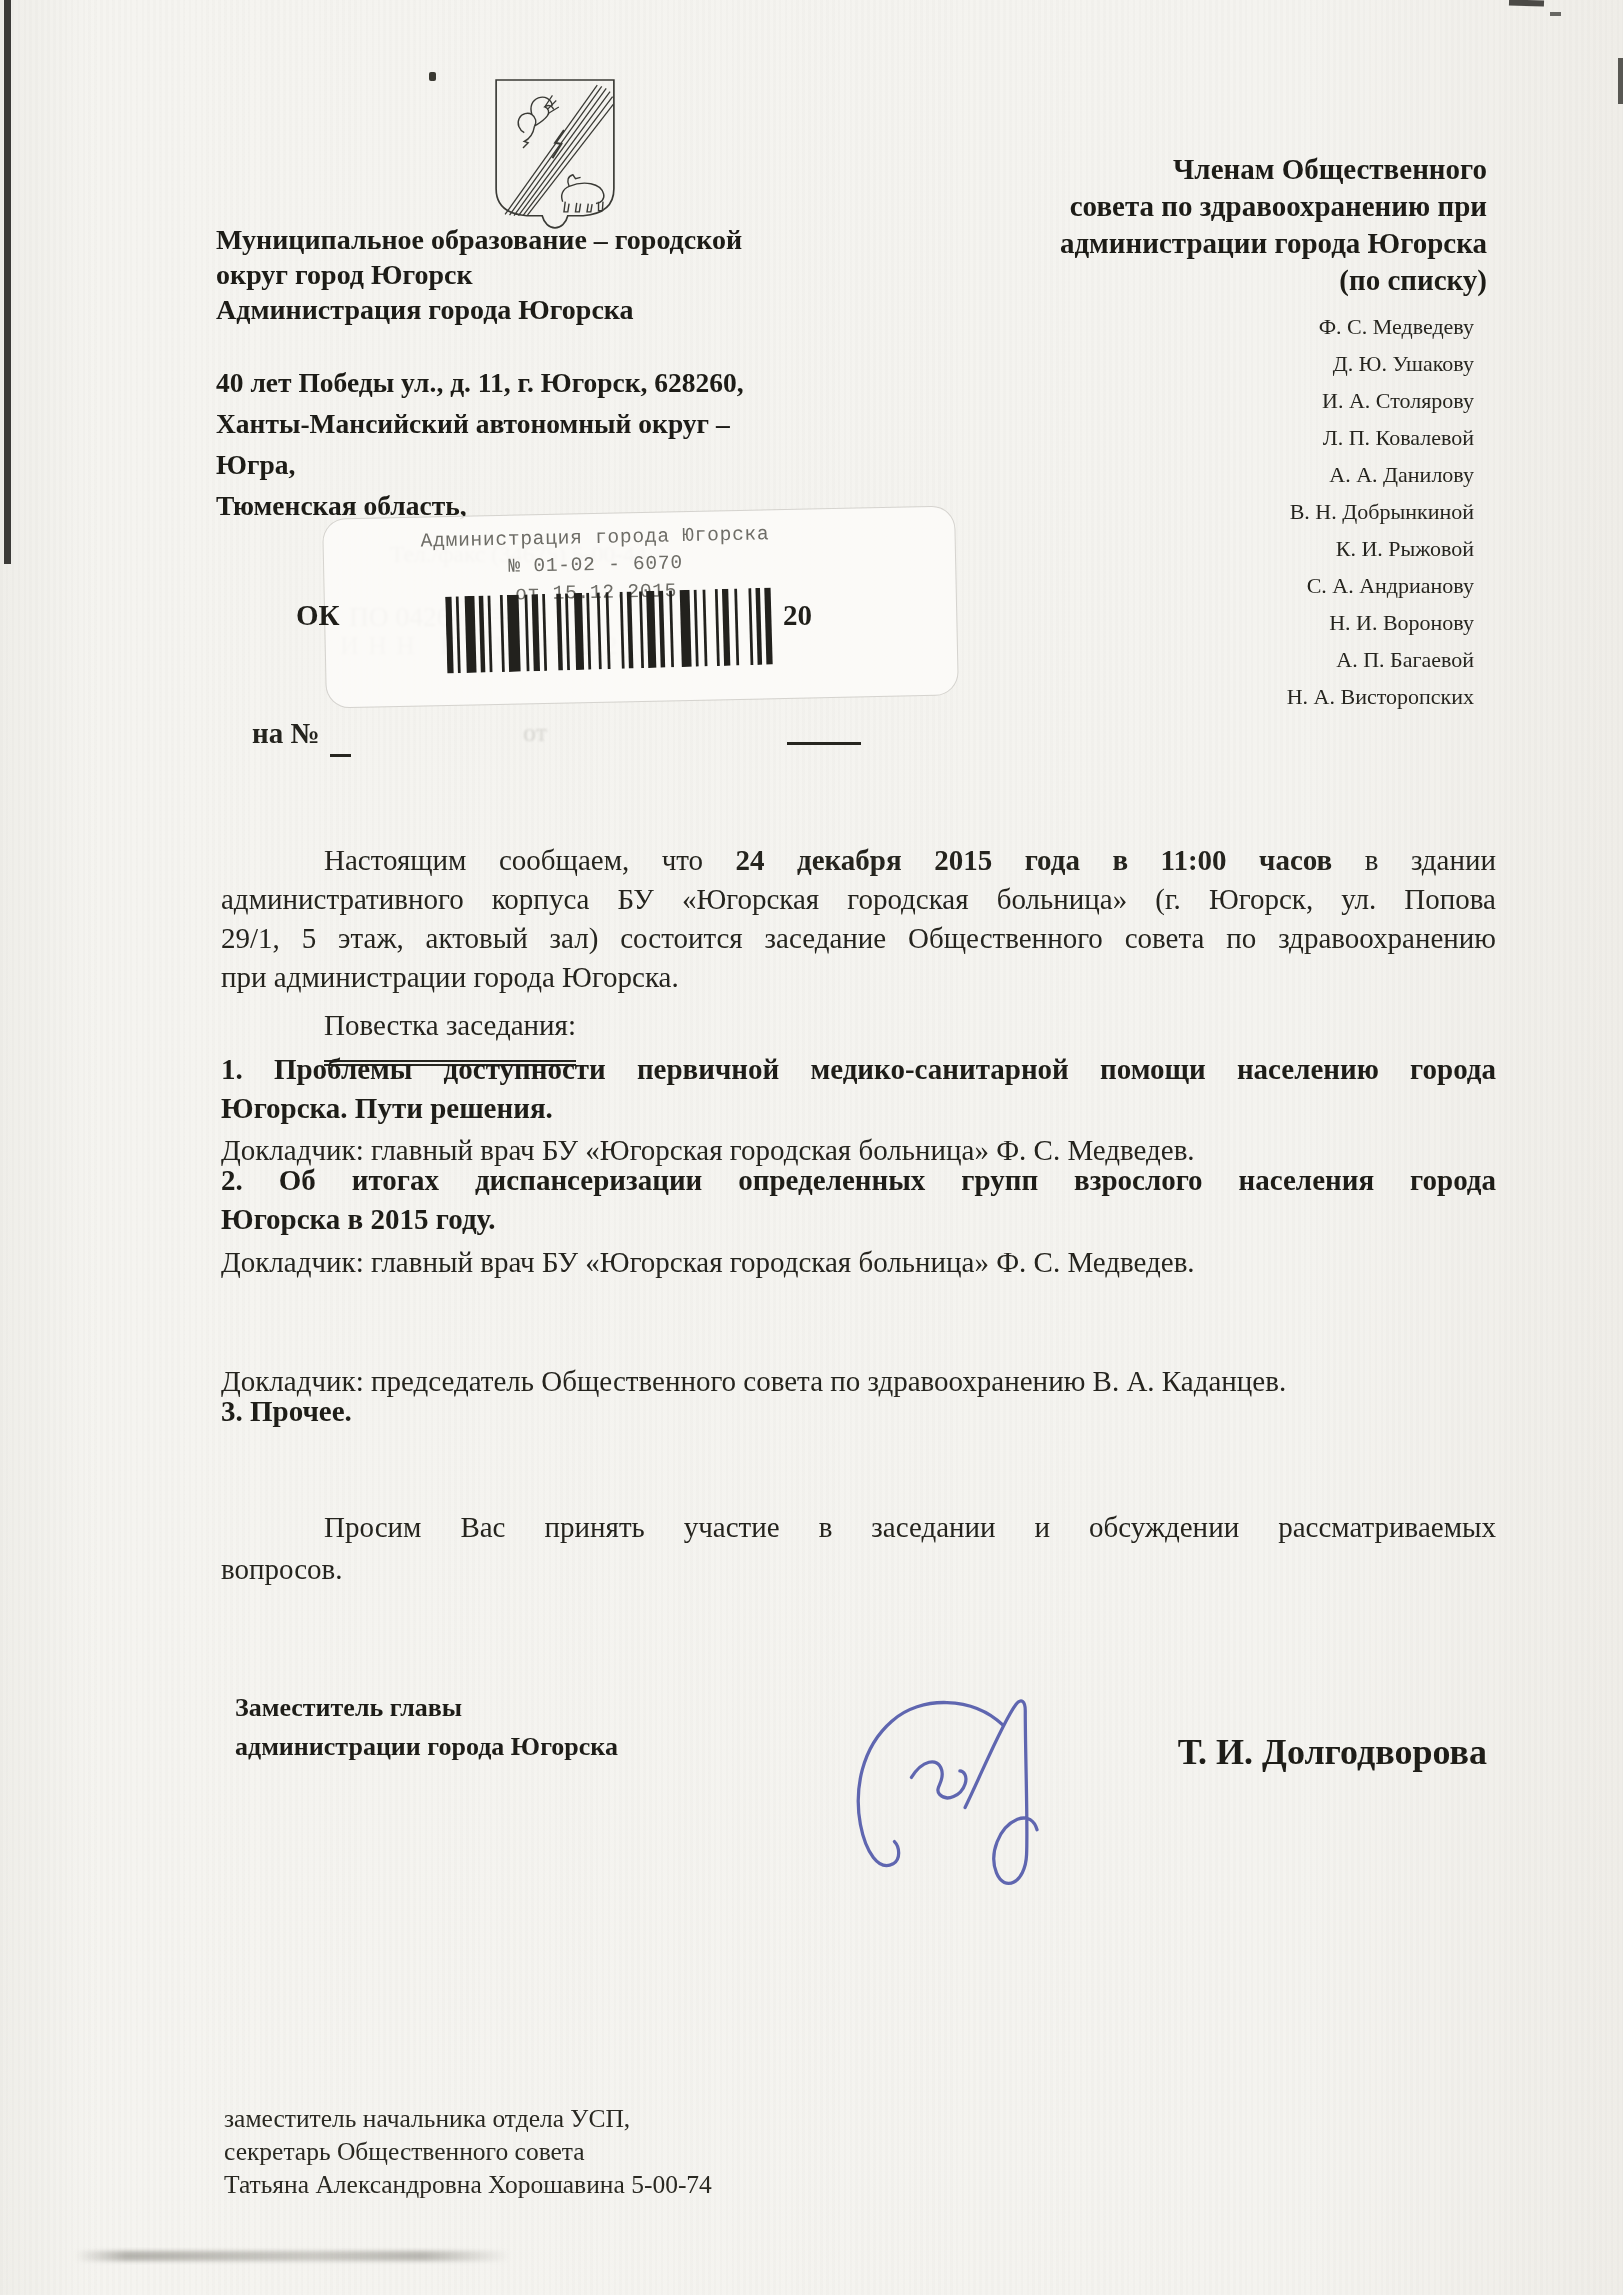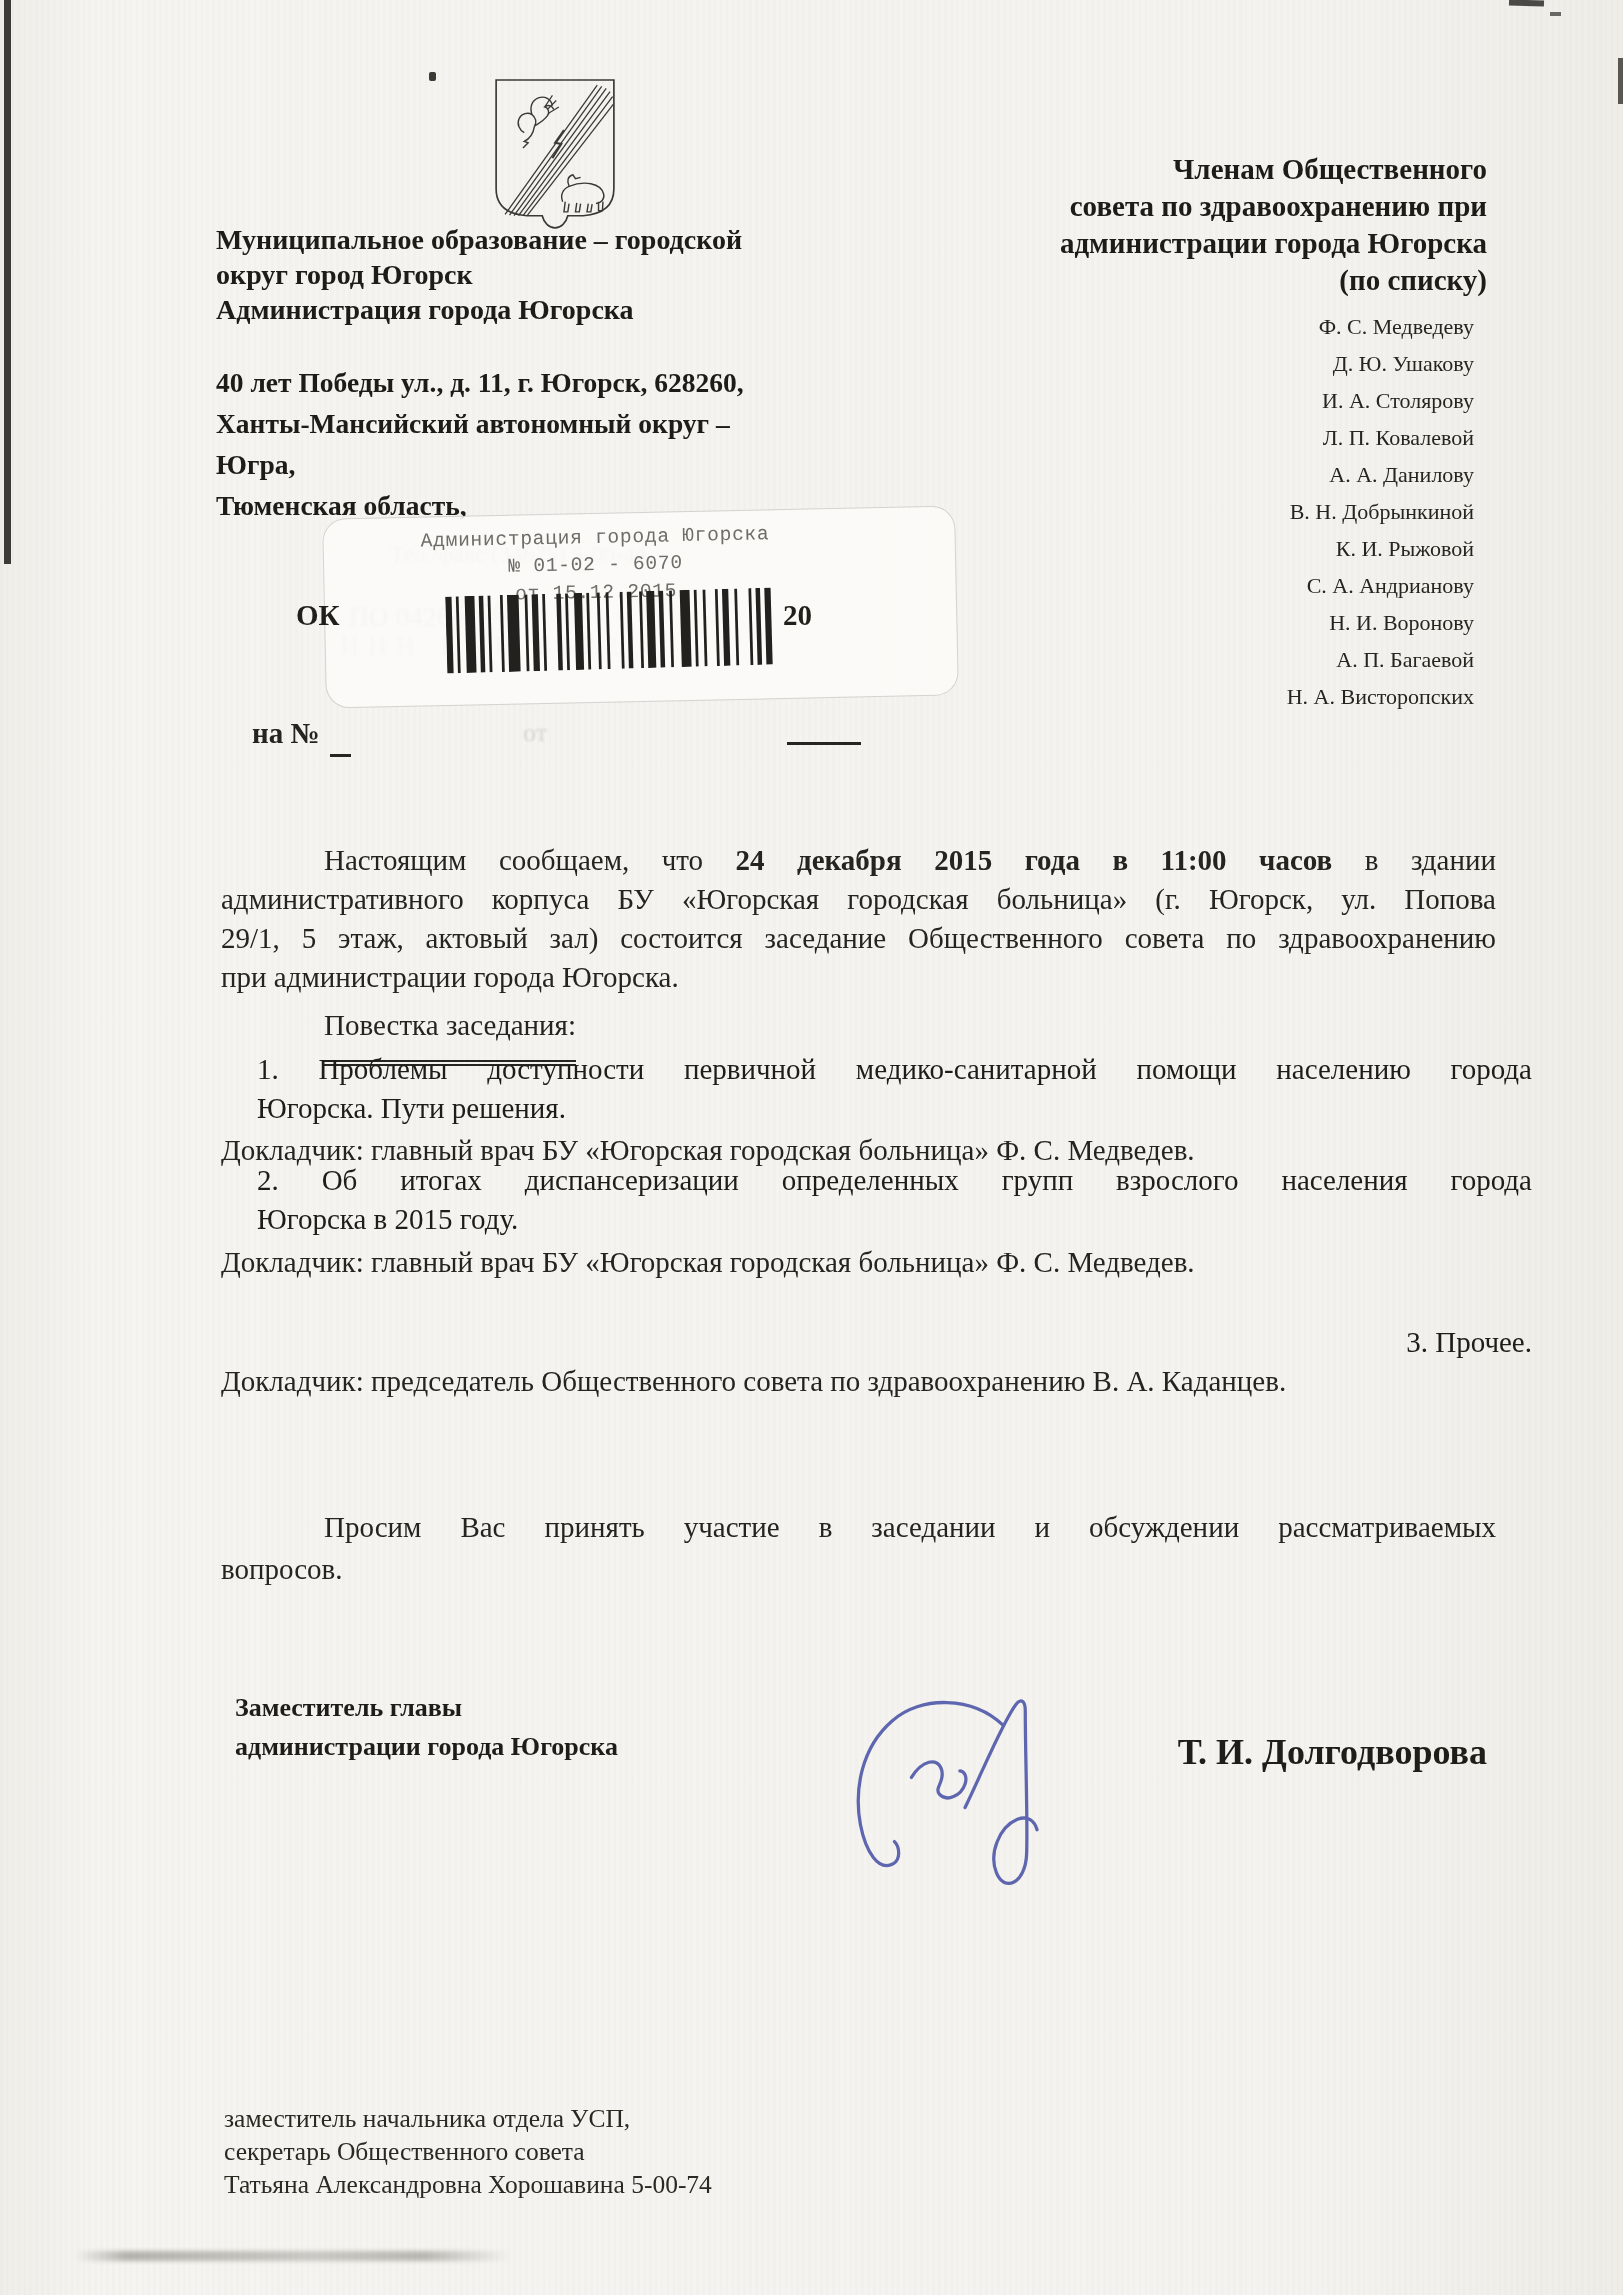--- a/index.html
+++ b/index.html
@@ -7,21 +7,21 @@
     position:relative;
     width:1623px;height:2295px;
     background:
       repeating-linear-gradient(90deg, rgba(90,88,80,0.018) 0 2.6px, rgba(0,0,0,0) 2.6px 5.9px),
       linear-gradient(90deg,#efeee9 0,#f5f4f0 6%,#f4f3ef 80%,#efede8 100%);
     overflow:hidden;
     font-family:"Liberation Serif","DejaVu Serif",serif;
     color:#23221d;
   }
   .abs{position:absolute;}
-  .b{font-weight:normal;margin-left:36px;}
+  .b{font-weight:bold;}
   .center{}
   .rightal{text-align:right;}
   .jline{text-align:justify;text-align-last:justify;}
   
   .org-block{left:216px;top:222px;width:684px;font-size:28px;line-height:35px;font-weight:bold;color:#1d1c17;}
   .addr-block{left:216px;top:362px;width:684px;font-size:27.5px;line-height:41px;font-weight:bold;color:#1d1c17;}
   
   .addr-head{right:136px;top:151px;width:641px;font-size:29px;line-height:37px;font-weight:bold;color:#1d1c17;}
   .names{right:149px;top:308px;width:641px;font-size:22px;line-height:37px;color:#26251f;}
   
@@ -217,21 +217,21 @@
     <div>Югорска. Пути решения.</div>
   </div>
   <div class="abs bodycol" style="top:1131px;">Докладчик: главный врач БУ «Югорская городская больница»  Ф. С. Медведев.</div>
 
   <div class="abs bodycol b" style="top:1161px;color:#1e1d18;">
     <div class="jline">2. Об итогах диспансеризации определенных групп взрослого населения города</div>
     <div>Югорска в 2015 году.</div>
   </div>
   <div class="abs bodycol" style="top:1243px;">Докладчик: главный врач БУ «Югорская городская больница»  Ф. С. Медведев.</div>
 
-  <div class="abs bodycol b" style="top:1323px;color:#1e1d18;text-align:right;">3. Прочее.</div>
+  <div class="abs bodycol b" style="top:1392px;color:#1e1d18;">3. Прочее.</div>
   <div class="abs bodycol" style="top:1362px;">Докладчик: председатель Общественного совета по здравоохранению В. А. Каданцев.</div>
 
   <div class="abs bodycol" style="top:1506px;line-height:42px;">
     <div class="jline indent">Просим Вас принять участие в заседании  и  обсуждении  рассматриваемых</div>
     <div>вопросов.</div>
   </div>
 
   <div class="abs sig-left">
     <div>Заместитель главы</div>
     <div>администрации города Югорска</div>

